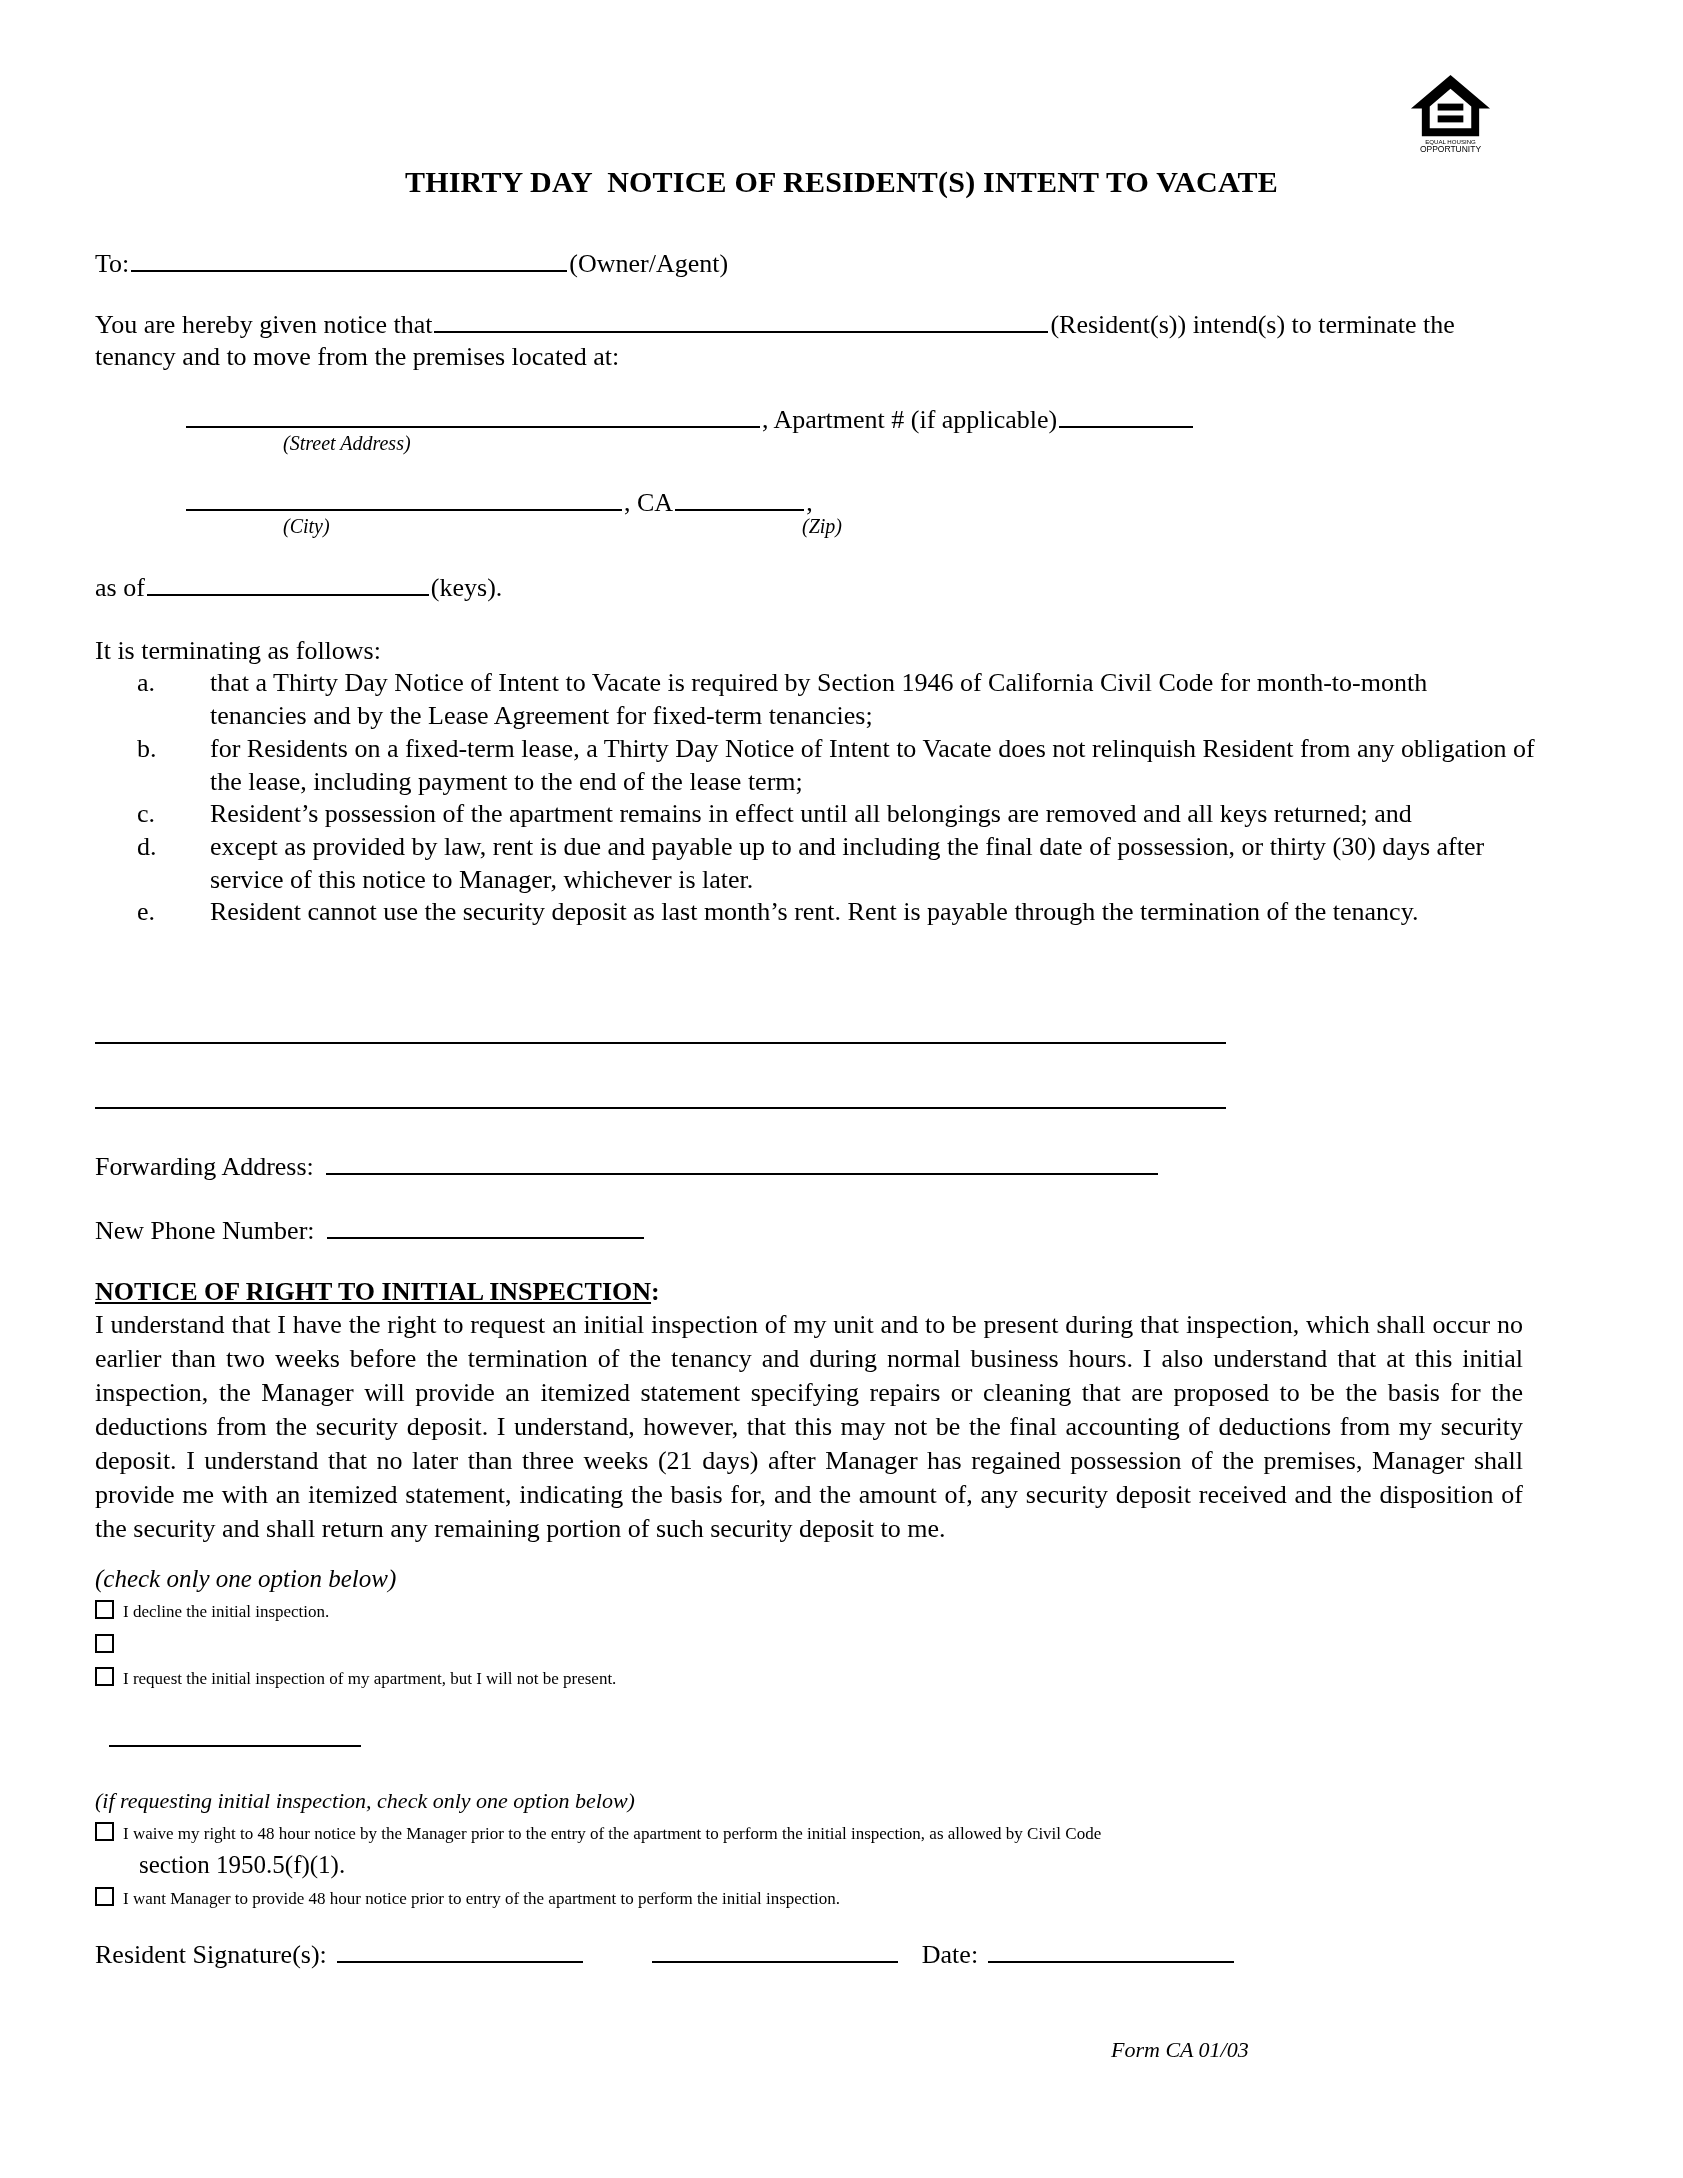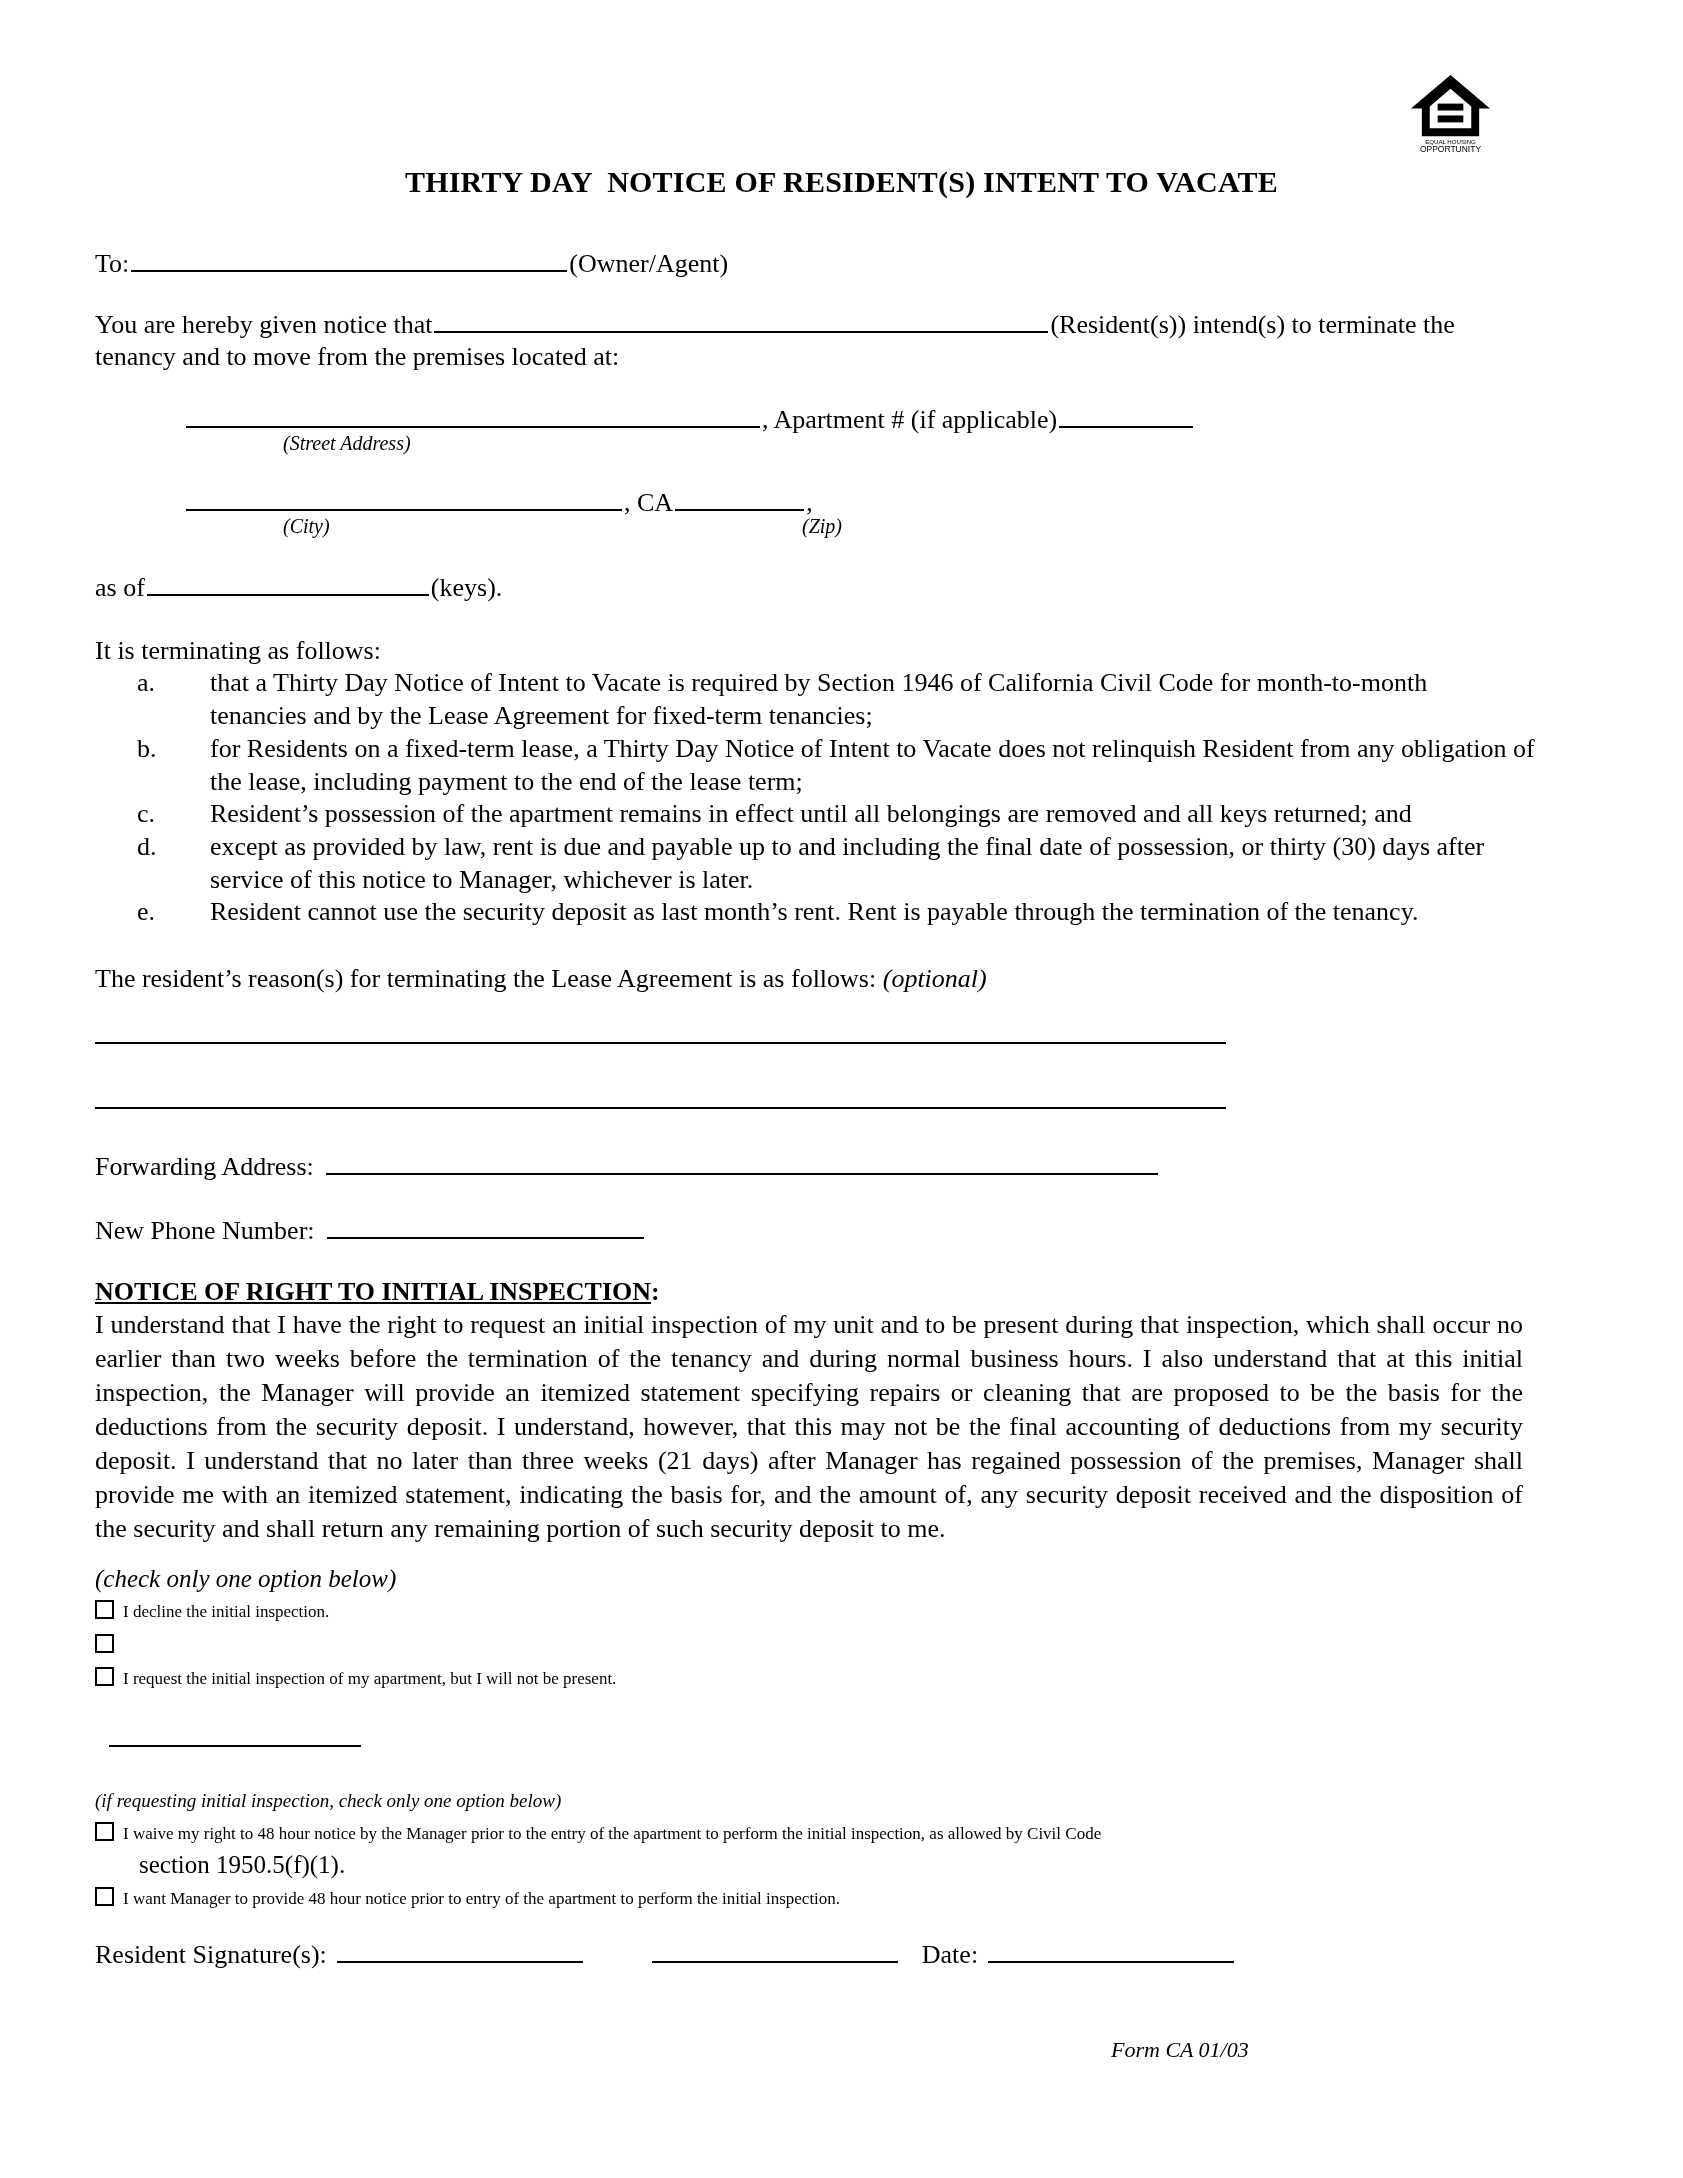--- a/index.html
+++ b/index.html
@@ -209,24 +209,20 @@
     <div class="list-row" style="left:42px; top:830px; width:1416px;">
       <span class="list-mark">d.</span>
       <span class="list-body" style="width:1342px; display:inline-block;">except as provided by law, rent is due and payable up to and including the final date of possession, or thirty (30) days after service of this notice to Manager, whichever is later.</span>
     </div>
 
     <div class="list-row" style="left:42px; top:895px; width:1386px;">
       <span class="list-mark">e.</span>
       <span class="list-body" style="width:1317px; display:inline-block;">Resident cannot use the security deposit as last month’s rent.  Rent is payable through the termination of the tenancy.</span>
     </div>
 
-    <div class="blk" style="left:0; top:962px;">
-      <span>The resident’s reason(s) for terminating the Lease Agreement is as follows:</span>
-      <span class="ital">(optional)</span>
-    </div>
 
     <div class="hr-line" style="left:0; top:1042px; width:1131px;"></div>
     <div class="hr-line" style="left:0; top:1107px; width:1131px;"></div>
 
     <div class="blk" style="left:0; top:1149px;">
       <span>Forwarding Address:</span><span class="rule" style="width:832px; margin-left:12px;"></span>
     </div>
 
     <div class="blk" style="left:0; top:1213px;">
       <span>New Phone Number:</span><span class="rule" style="width:317px; margin-left:12px;"></span>
@@ -247,21 +243,21 @@
       <span class="cbox"></span>
     </div>
     <div class="cbrow" style="left:0; top:1663px;">
       <span class="cbox"></span><span class="cb-label">I request the initial inspection of my apartment, but I will not be present.</span>
     </div>
 
     <div class="blk" style="left:0; top:1722px; font-size:25px;">
       <span class="rule" style="width:252px; margin-left:14px;"></span>
     </div>
 
-    <div class="blk ital" style="left:0; top:1784px; font-size:19px;">(if requesting initial inspection, check only one option below)</div>
+    <div class="blk ital" style="left:0; top:1784px; font-size:22px;">(if requesting initial inspection, check only one option below)</div>
 
     <div class="cbrow" style="left:0; top:1818px; width:1436px;">
       <span class="cbox"></span><span class="cb-label">I waive my right to 48 hour notice by the Manager prior to the entry of the apartment to perform the initial inspection, as allowed by Civil Code</span>
     </div>
     <div class="cb-cont" style="top:1849px;">section 1950.5(f)(1).</div>
 
     <div class="cbrow" style="left:0; top:1883px; width:1436px;">
       <span class="cbox"></span><span class="cb-label">I want Manager to provide 48 hour notice prior to entry of the apartment to perform the initial inspection.</span>
     </div>
 

